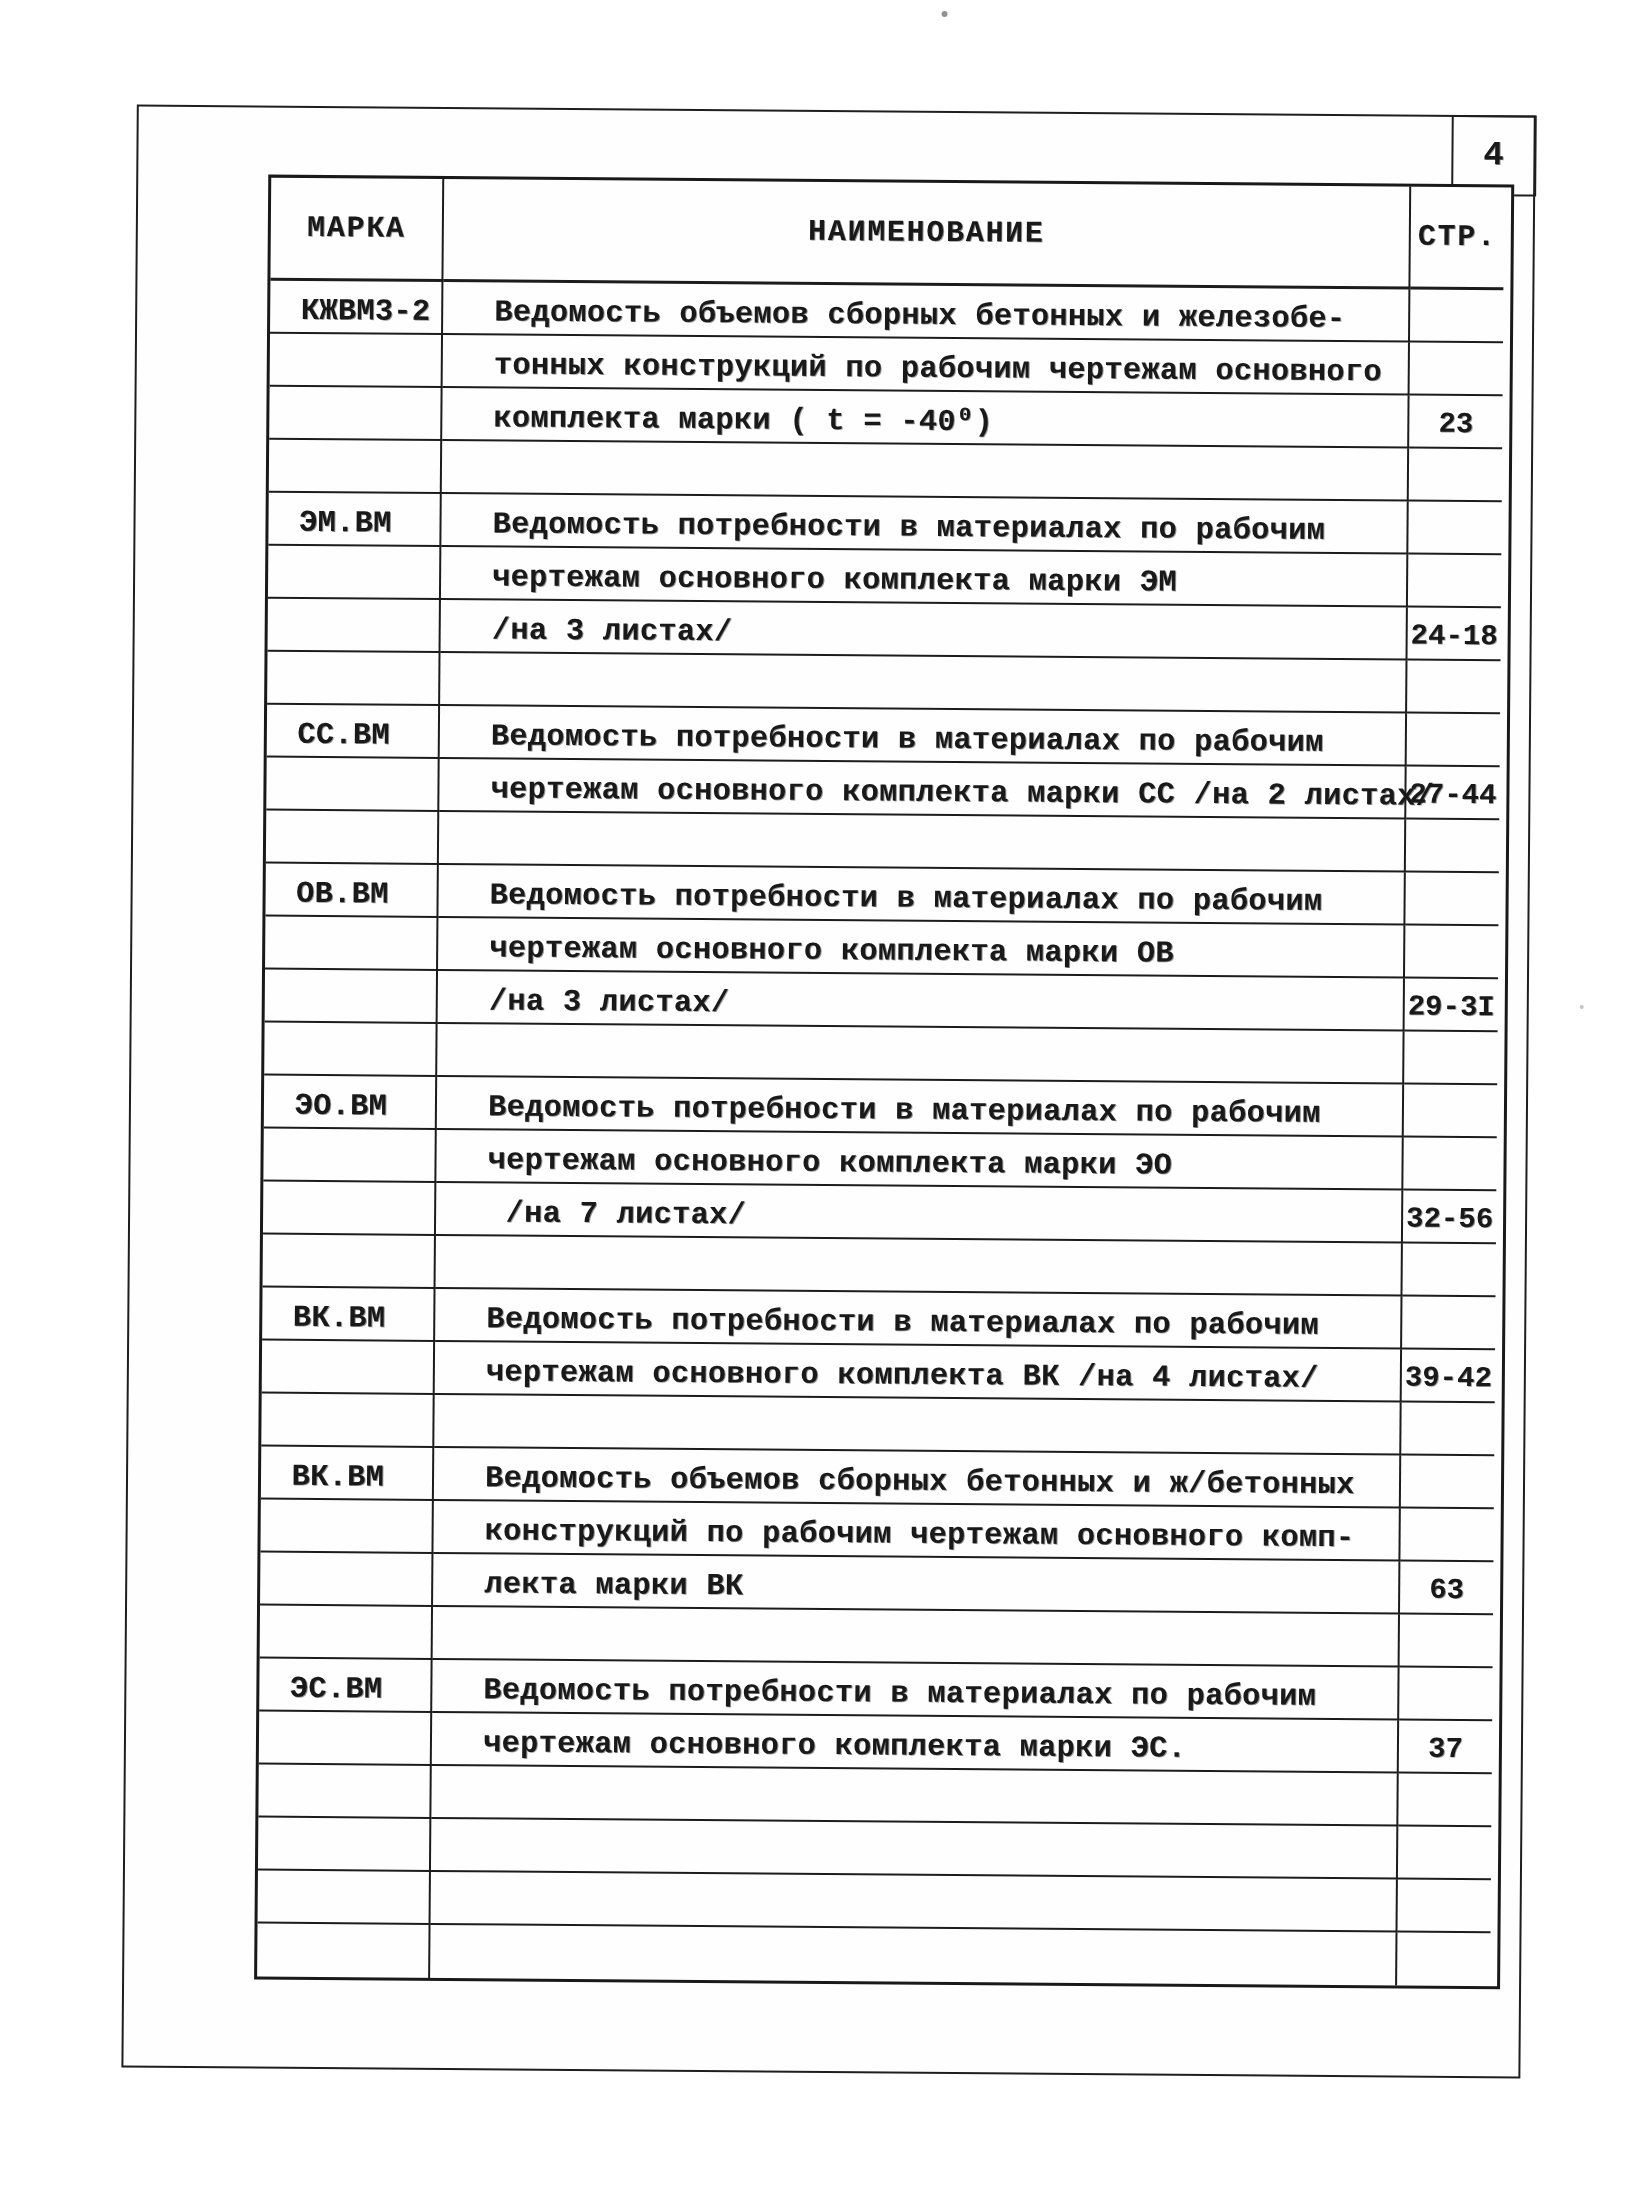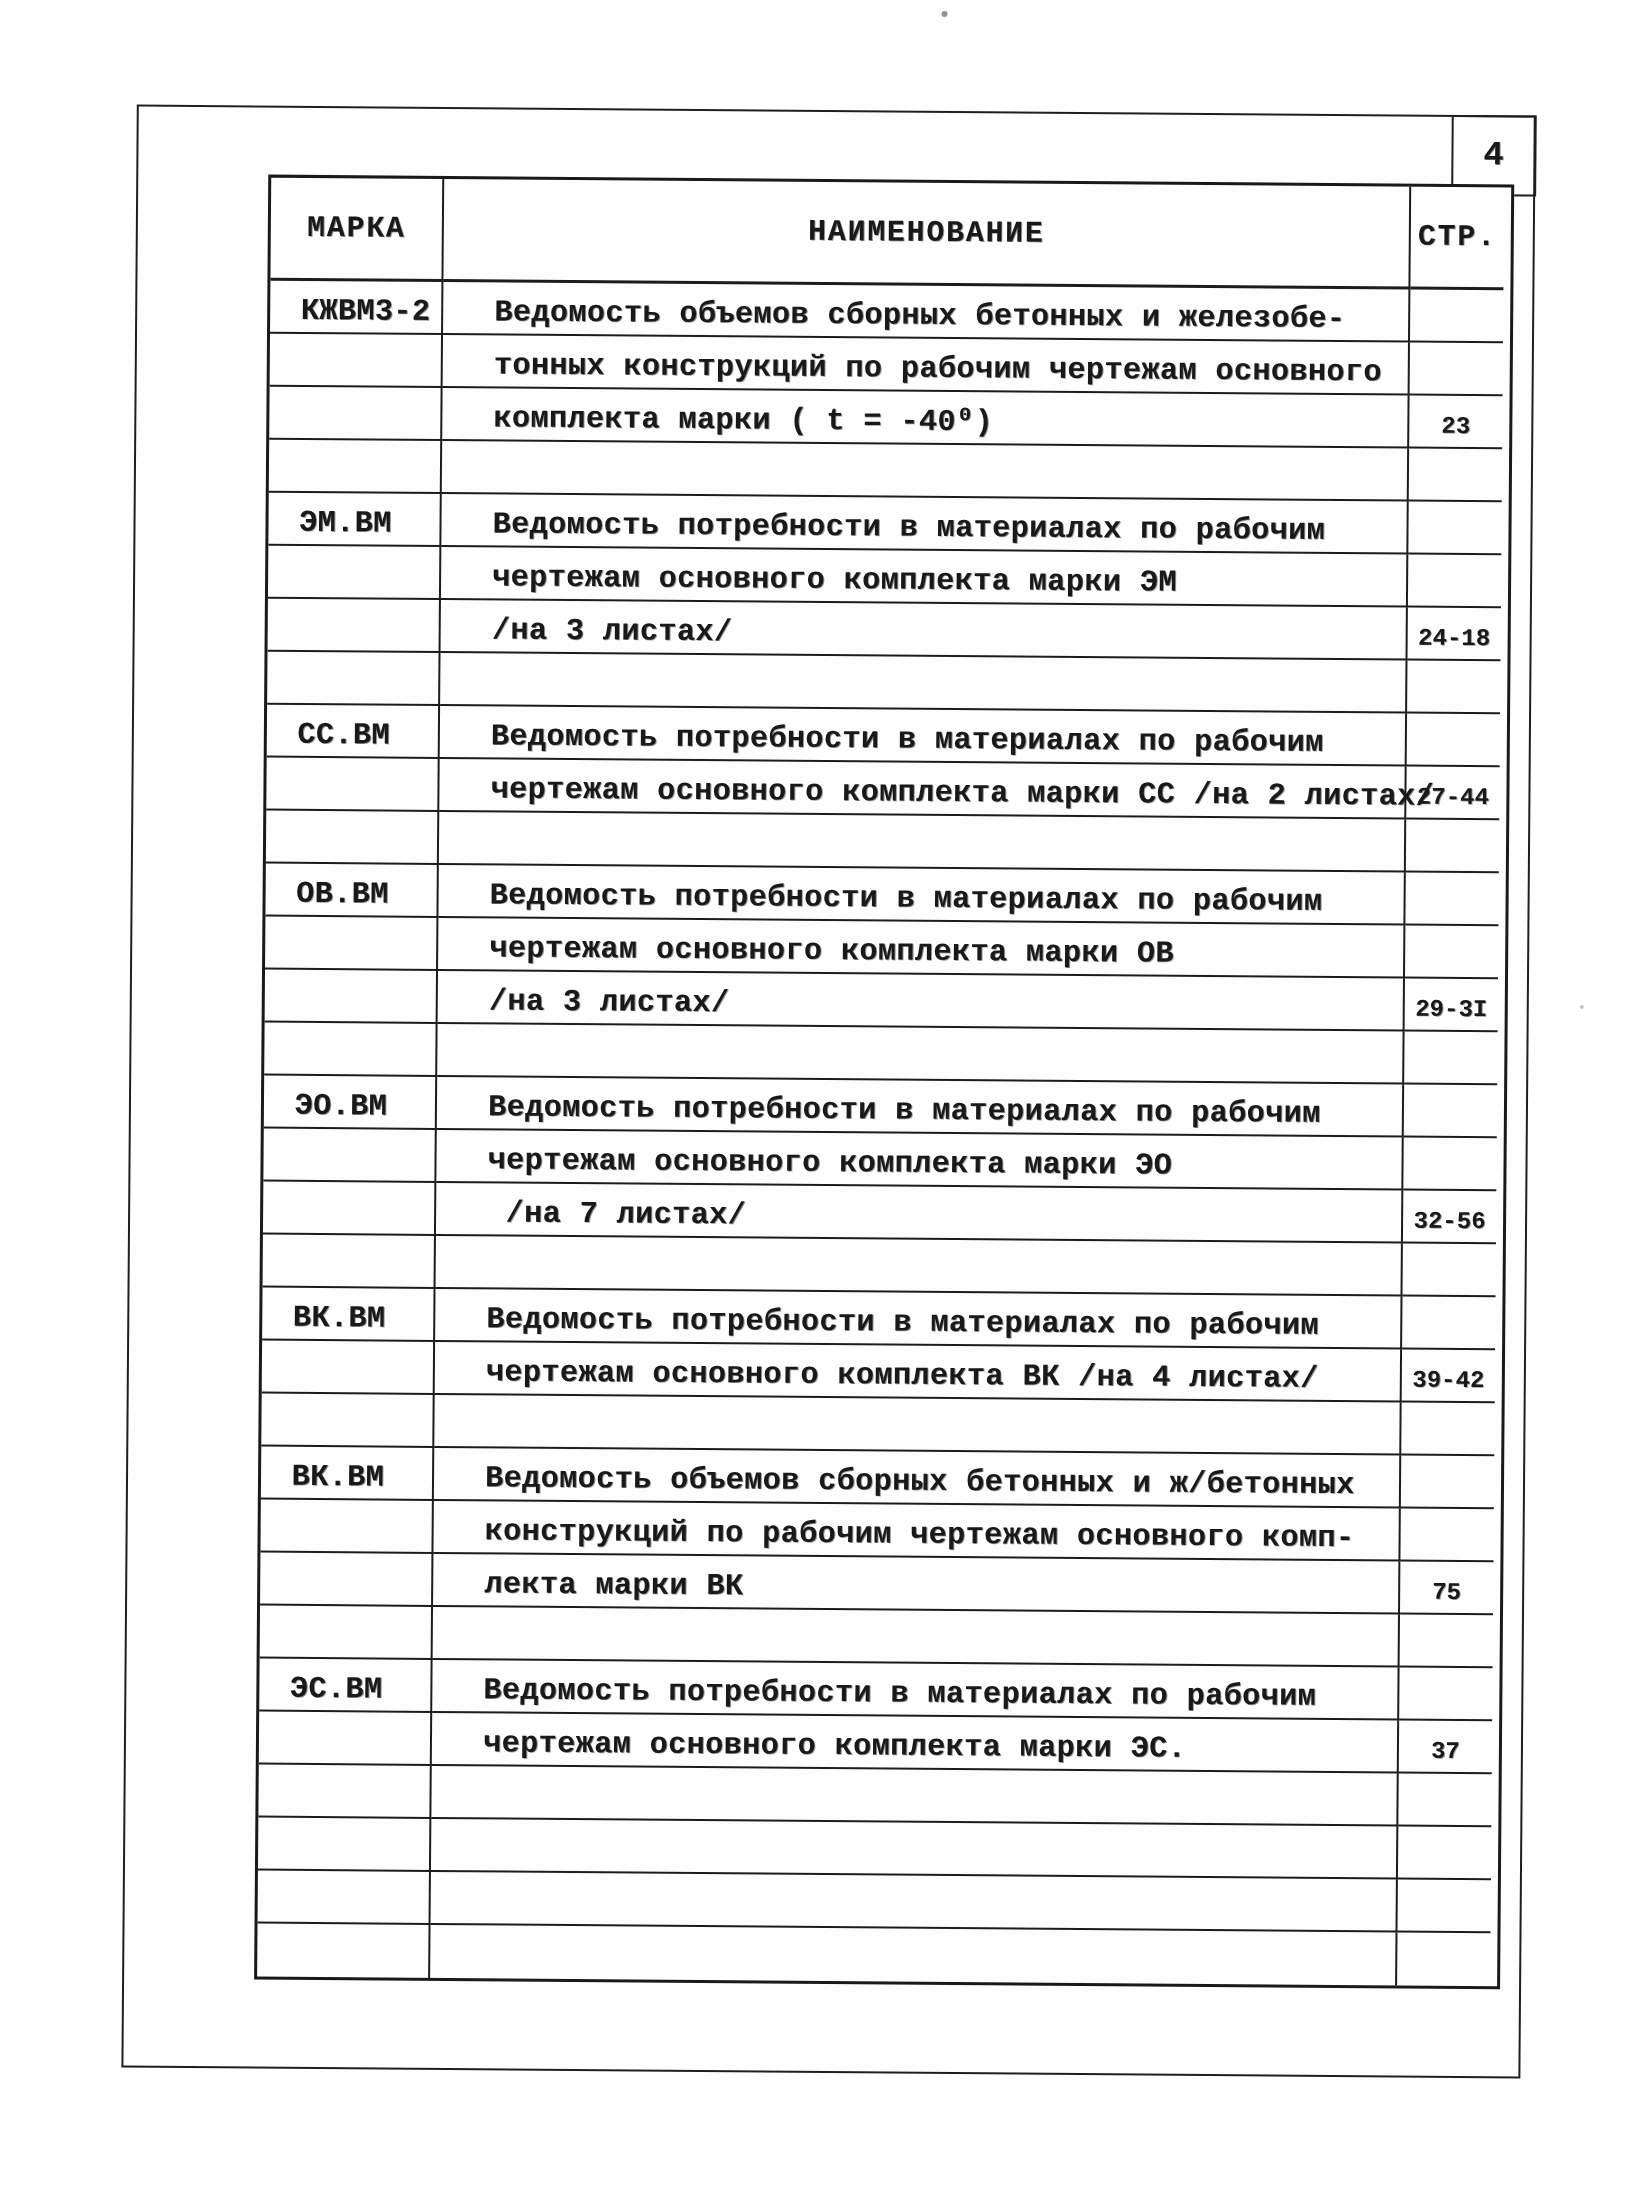--- a/index.html
+++ b/index.html
@@ -33,21 +33,21 @@
     border-bottom:2.5px solid #1c1c1c;
     display:flex;align-items:flex-end;
     padding:0 0 6px 0;
     font-size:30.5px;font-weight:bold;line-height:1;
     color:#191919;letter-spacing:0.2px;white-space:pre;
     overflow:visible;
   }
   .c-mark,.c-name{border-right:2.5px solid #1c1c1c;}
   .c-mark{padding-left:30.5px;}
   .c-name{padding-left:51px;}
-  .c-page{justify-content:center;padding-bottom:7.6px;font-size:24px;letter-spacing:0;}
+  .c-page{justify-content:center;padding-bottom:7.6px;font-size:29px;letter-spacing:0;}
   .header{
     align-items:center;justify-content:center;
     padding:0;border-bottom-width:3.4px;
     font-size:30px;letter-spacing:1.7px;
   }
   .toc-table > .cell:nth-last-child(-n+3){border-bottom:none;}
   .cell,.pagenum-box{text-shadow:1px 0.7px 0 rgba(25,25,25,0.45);}
   .speck{position:absolute;background:#3a3a3a;border-radius:50%;}
 </style>
 </head>
@@ -137,21 +137,21 @@
         <div class="cell c-name"></div>
         <div class="cell c-page"></div>
         <div class="cell c-mark">ВК.ВМ</div>
         <div class="cell c-name">Ведомость объемов сборных бетонных и ж/бетонных</div>
         <div class="cell c-page"></div>
         <div class="cell c-mark"></div>
         <div class="cell c-name">конструкций по рабочим чертежам основного комп-</div>
         <div class="cell c-page"></div>
         <div class="cell c-mark"></div>
         <div class="cell c-name">лекта марки ВК</div>
-        <div class="cell c-page">75</div>
+        <div class="cell c-page">63</div>
         <div class="cell c-mark"></div>
         <div class="cell c-name"></div>
         <div class="cell c-page"></div>
         <div class="cell c-mark">ЭС.ВМ</div>
         <div class="cell c-name">Ведомость потребности в материалах по рабочим</div>
         <div class="cell c-page"></div>
         <div class="cell c-mark"></div>
         <div class="cell c-name">чертежам основного комплекта марки ЭС.</div>
         <div class="cell c-page">37</div>
         <div class="cell c-mark"></div>

